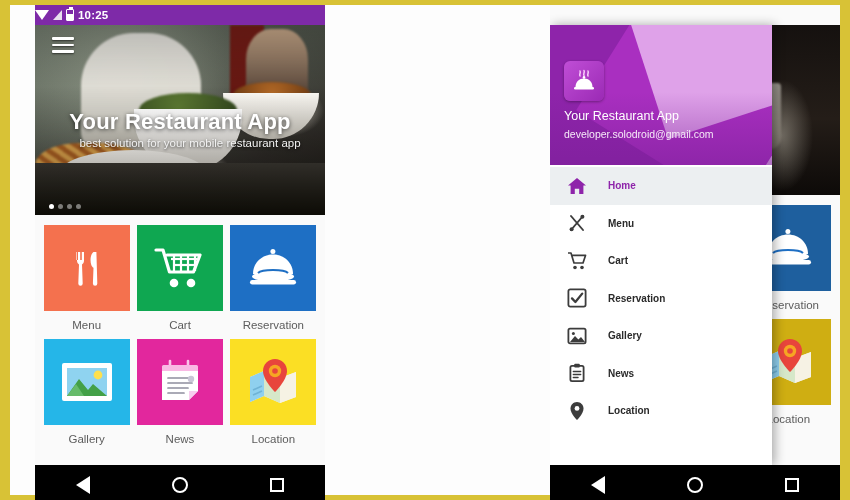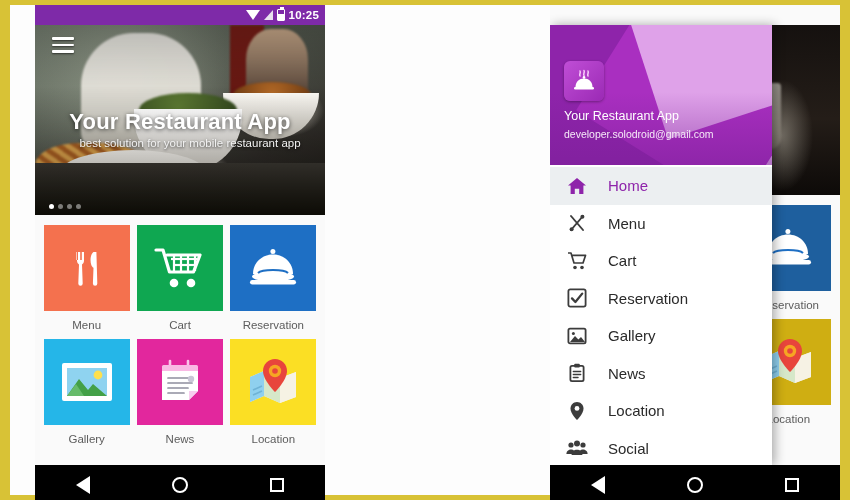--- a/index.html
+++ b/index.html
@@ -30,21 +30,21 @@
     overflow: hidden;
   }
   #phone-left  { left: 25px; }
   #phone-right { left: 540px; }
 
   
   .statusbar {
     position: relative;
     height: 20px;
     background: #7b1fa2;
-    display: flex; align-items: center; justify-content: flex-end;
+    display: flex; align-items: center; 
     padding-right: 6px; gap: 4px;
     color: #fff; font-size: 11px; font-weight: bold;
   }
   #phone-left .statusbar { background: #7e2aa8; }
   #phone-right .statusbar { background: #7b2fa8; }
   .sb-ico { display: inline-block; }
   .ico-wifi {
     width: 0; height: 0;
     border-left: 7px solid transparent;
     border-right: 7px solid transparent;
@@ -290,21 +290,21 @@
     position:absolute; left:14px; top:103px;
     color:#f6eaf8; font-size:10.5px;
   }
   .drawer-list { padding-top:2px; background:#fff; }
   .drawer-item {
     display:flex; align-items:center; height:37.5px; padding-left:16px; gap:20px;
     cursor:pointer;
   }
   .drawer-item.active { background:#eceff1; }
   .di-icon { width:22px; display:flex; align-items:center; justify-content:center; }
-  .di-label { font-size:15px; color:#2a2a2a; }
+  .di-label { font-size:10px; color:#2a2a2a;font-weight:bold; }
   .drawer-item.active .di-label { color:#8e24aa; }
 </style>
 </head>
 <body>
 
 <div id="page">
   <div class="frame-inner">
 
     <div class="phone" id="phone-left">
 
@@ -592,33 +592,20 @@
             </div>
             <div class="drawer-item">
               <span class="di-icon">
                 <svg width="20" height="20" viewBox="0 0 20 20">
         <path fill="#3c3c3c" d="M10 1 C6.4 1 3.5 3.9 3.5 7.5 C3.5 12.6 10 19 10 19 C10 19 16.5 12.6 16.5 7.5 C16.5 3.9 13.6 1 10 1 Z"></path>
         <circle cx="10" cy="7.4" r="2.4" fill="#ffffff"></circle>
                 </svg>
               </span>
      <span class="di-label">Location</span>
             </div>
-            <div class="drawer-item">
-              <span class="di-icon">
-                <svg width="22" height="20" viewBox="0 0 22 20">
-        <circle cx="5" cy="7" r="2.6" fill="#3c3c3c"></circle>
-                  <circle cx="17" cy="7" r="2.6" fill="#3c3c3c"></circle>
-        <circle cx="11" cy="5.6" r="3" fill="#3c3c3c"></circle>
-        <path fill="#3c3c3c" d="M0.4 16 c0-3 2.3-4.6 4.6-4.6 s4.6 1.6 4.6 4.6 Z"></path>
-        <path fill="#3c3c3c" d="M12.4 16 c0-3 2.3-4.6 4.6-4.6 s4.6 1.6 4.6 4.6 Z"></path>
-        <path fill="#3c3c3c" d="M5.6 17 c0-3.4 2.5-5.2 5.4-5.2 s5.4 1.8 5.4 5.2 Z"></path>
-                </svg>
-              </span>
-     <span class="di-label">Social</span>
-            </div>
           </div>
       </div>
 
       <div class="navbar">
         <span class="nav-back"></span>
         <span class="nav-home"></span>
         <span class="nav-recent"></span>
       </div>
     </div>
 

